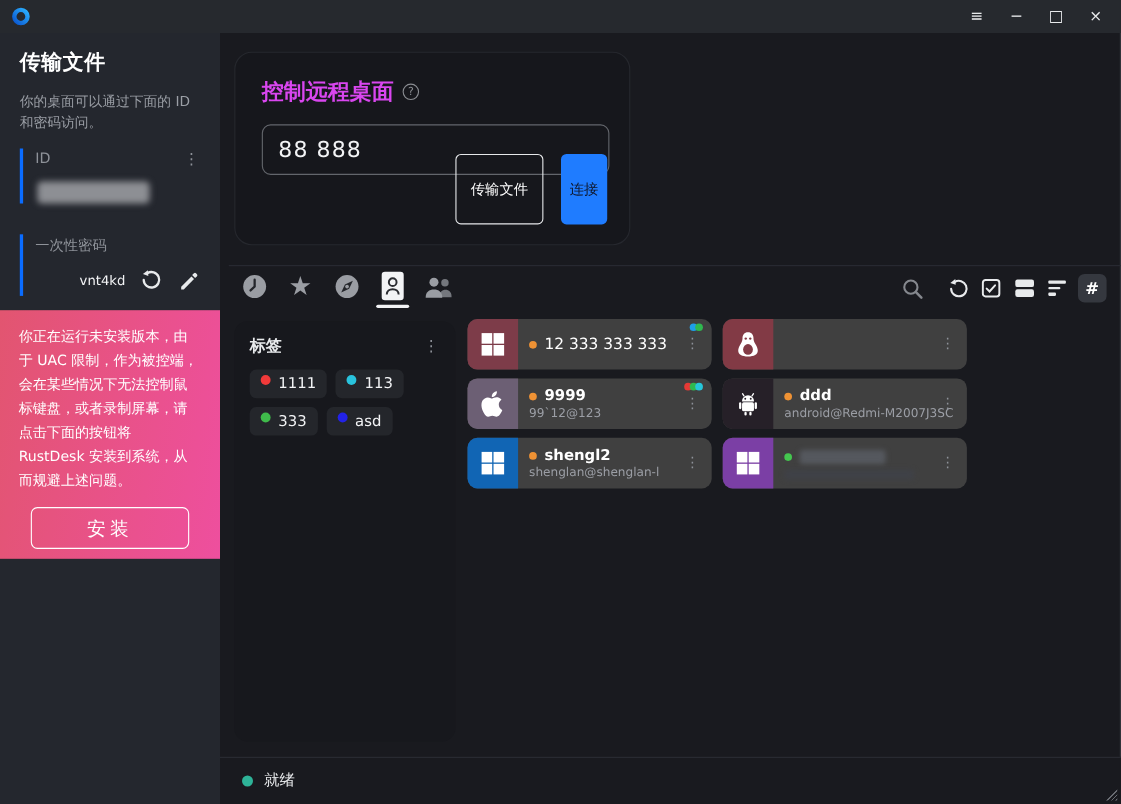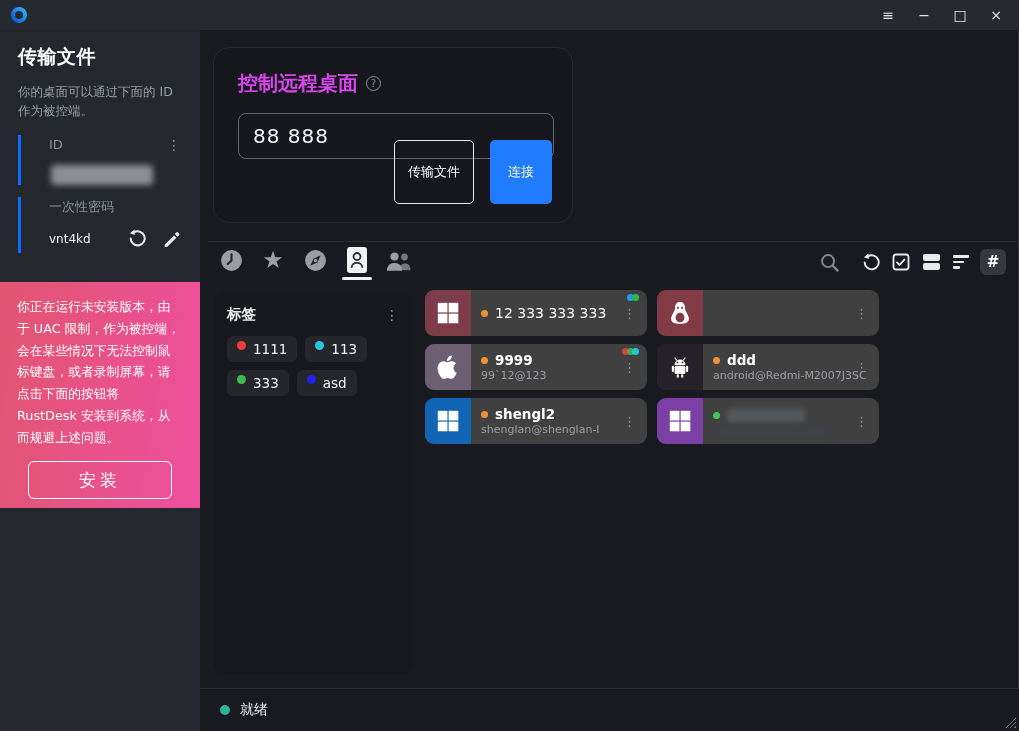--- a/index.html
+++ b/index.html
@@ -9,21 +9,21 @@
   
   .titlebar { position:absolute; top:0; left:0; width:1019px; height:30px; background:#26292e; display:flex; align-items:center; padding:0 10px; }
   .win-controls { margin-left:auto; display:flex; align-items:center; gap:10px; }
   .win-btn { width:26px; height:24px; display:flex; align-items:center; justify-content:center; color:#e8eaec; font-size:14px; cursor:default; }
 
   
   .sidebar { position:absolute; top:30px; left:0; width:200px; height:701px; background:#24272e; color:#fff; }
   .sidebar-inner { padding:14px 18px 0 18px; }
   .side-title { font-size:19px; font-weight:600; letter-spacing:.5px; }
   .side-subtitle { margin-top:12px; font-size:12.5px; line-height:1.55; color:#9b9fa6; }
-  .field { margin-top:14px; border-left:3px solid #0a6cff; padding-left:28px; }
+  .field { margin-top:14px; border-left:3px solid #0a6cff; padding-left:11px;text-align:right; }
   .field-label-row { display:flex; align-items:center; color:#8e9299; font-size:13px; height:20px; }
   .more-glyph { margin-left:auto; color:#8e9299; font-size:14px; letter-spacing:1px; cursor:pointer; }
   .blob { background:#8d8f94; filter:blur(3px); border-radius:4px; }
   .id-blob { width:102px; height:20px; margin:10px 0 8px 2px; }
   .pwd-row { display:flex; align-items:center; margin-top:8px; height:28px; }
   .pwd-value { font-size:12px; color:#f2f3f5; flex:1; }
   .pwd-icon { width:22px; height:22px; display:flex; align-items:center; justify-content:center; margin-left:12px; cursor:pointer; }
 
   .notice { position:absolute; top:252px; left:0; width:200px; height:226px; background:linear-gradient(100deg,#e25570,#ee4f9e); padding:14px 17px 0 17px; }
   .notice-text { font-size:12.8px; line-height:1.7; color:#fff; }
@@ -32,21 +32,21 @@
   
   .main { position:absolute; top:30px; left:200px; width:819px; height:701px; }
 
   .connect-card { position:absolute; left:13px; top:17px; width:360px; height:176px; background:#16171c; border:1px solid #26282e; border-radius:16px; padding:22px 20px 0 24px; }
   .connect-title-row { display:flex; align-items:center; gap:8px; }
   .connect-title { color:#d946ef; font-size:20px; font-weight:600; }
   .help-circle { width:15px; height:15px; border:1.4px solid #8a8d92; border-radius:50%; color:#8a8d92; font-size:10px; display:flex; align-items:center; justify-content:center; cursor:pointer; }
   .id-input { margin-top:16px; width:316px; height:46px; background:transparent; border:1px solid #63666c; border-radius:8px; color:#f2f3f5; font-size:20px; padding:0 14px; letter-spacing:1px; outline:none; }
   .connect-btn-row { position:absolute; right:20px; bottom:18px; display:flex; gap:16px; }
   .btn-outline { background:transparent; border:1px solid #e6e8ea; border-radius:5px; color:#fff; font-size:13px; padding:22px 13px; cursor:pointer; }
-  .btn-fill { border:none; border-radius:5px; color:#fef9c3; font-size:13px; padding:6px 18px; cursor:pointer; }
+  .btn-fill { border:none; border-radius:5px; color:#0f172a; font-size:13px; padding:6px 8px; cursor:pointer; }
 
   .tab-divider { position:absolute; top:211px; left:8px; right:0; height:1px; background:#2a2c33; }
 
   .tabbar { position:absolute; top:217px; left:18px; display:flex; gap:16px; }
   .tab { width:26px; display:flex; flex-direction:column; align-items:center; cursor:pointer; }
   .tab-icon { height:26px; display:flex; align-items:center; justify-content:center; }
   .star-glyph { font-size:24px; color:#9a9da3; line-height:26px; }
   .tab-underline { width:30px; height:3px; border-radius:2px; background:#f2f3f5; margin-top:4px; }
 
   .toolbar { position:absolute; top:217px; right:13px; display:flex; align-items:center; gap:8px; height:30px; }
@@ -110,31 +110,31 @@
       <div class="win-btn">≡</div>
       <div class="win-btn">−</div>
       <div class="win-btn">□</div>
       <div class="win-btn">×</div>
     </div>
   </div>
 
   <div class="sidebar">
     <div class="sidebar-inner">
       <div class="side-title">传输文件</div>
-      <div class="side-subtitle">你的桌面可以通过下面的 ID 作为被控端。</div>
+      <div class="side-subtitle">你的桌面可以通过下面的 ID 和密码访问。</div>
 
       <div class="field">
         <div class="field-label-row">
           <span>ID</span>
           <span class="more-glyph">⋮</span>
         </div>
         <div class="blob id-blob"></div>
       </div>
 
-      <div class="field" style="margin-top:12px;">
+      <div class="field" style="margin-top:28px;">
         <div class="field-label-row">
           <span>一次性密码</span>
         </div>
         <div class="pwd-row">
           <span class="pwd-value">vnt4kd</span>
           <span class="pwd-icon">
             <svg width="19" height="19" viewBox="0 0 20 20">
               <path d="M6.2 3.6A7.4 7.4 0 1 1 2.8 10" fill="none" stroke="#e8eaec" stroke-width="2.2" stroke-linecap="round"></path>
               <polygon points="6.8,0.6 7.2,6.2 2.0,4.4" fill="#e8eaec"></polygon>
             </svg>

